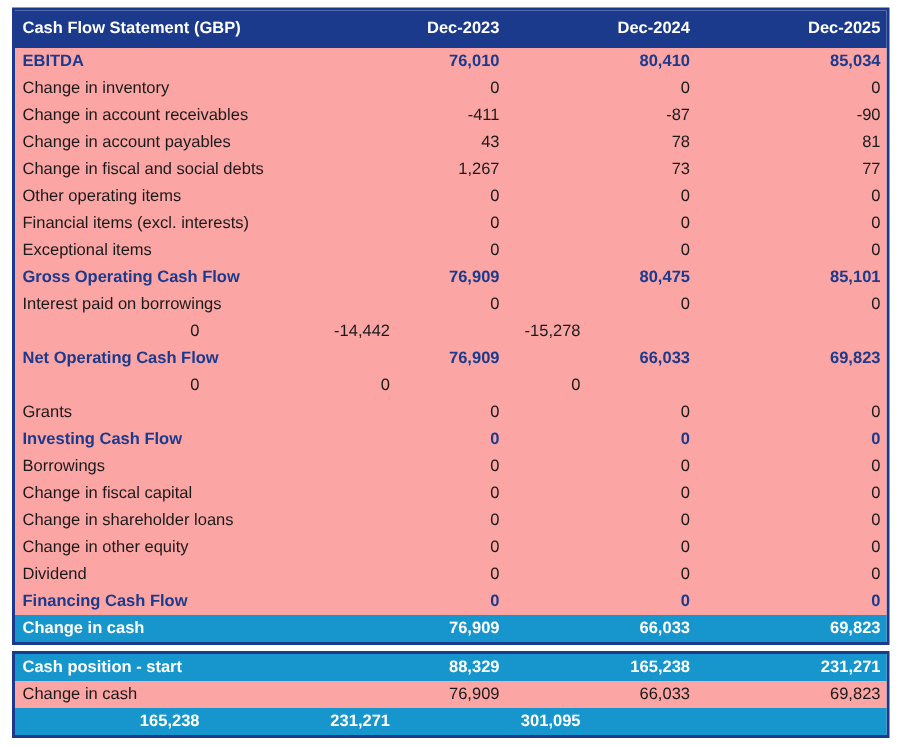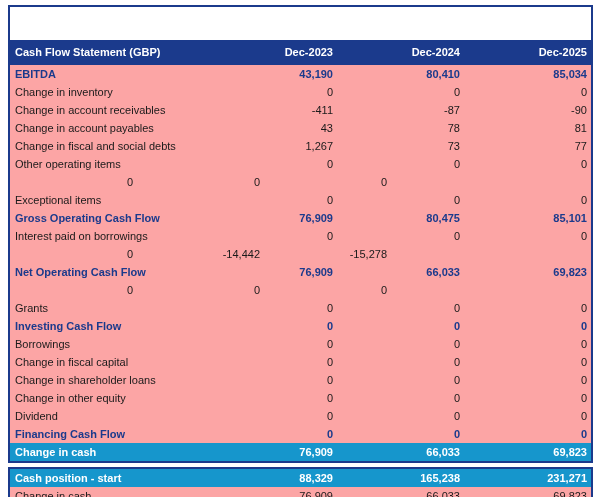--- a/index.html
+++ b/index.html
@@ -31,21 +31,20 @@
     line-height: 18px;
     font-size: 11px;
     background: #fca5a5;
     overflow: hidden;
   }
   .row.header {
     height: 25px;
     line-height: 25px;
     background: var(--navy);
     font-weight: bold;
-    margin-top: 33px;
   }
   .row.header .cell { color: #ffffff; }
   .cell {
     box-sizing: border-box;
     white-space: nowrap;
     overflow: hidden;
   }
   .cell.label {
     flex: 1;
     padding-left: 5px;
@@ -69,21 +68,21 @@
   <div class="fin-table main-table">
     <div class="row header">
       <div class="cell label">Cash Flow Statement (GBP)</div>
       <div class="cell val">Dec-2023</div>
       <div class="cell val">Dec-2024</div>
       <div class="cell val">Dec-2025</div>
     </div>
     <div id="main-rows">
         <div class="row section">
           <div class="cell label">EBITDA</div>
-          <div class="cell val">43,190</div>
+          <div class="cell val">76,010</div>
           <div class="cell val">80,410</div>
           <div class="cell val">85,034</div>
         </div>
         <div class="row normal">
           <div class="cell label">Change in inventory</div>
           <div class="cell val">0</div>
           <div class="cell val">0</div>
           <div class="cell val">0</div>
         </div>
         <div class="row normal">
@@ -104,20 +103,21 @@
           <div class="cell val">73</div>
           <div class="cell val">77</div>
         </div>
         <div class="row normal">
           <div class="cell label">Other operating items</div>
           <div class="cell val">0</div>
           <div class="cell val">0</div>
           <div class="cell val">0</div>
         </div>
         <div class="row normal">
+          <div class="cell label">Financial items (excl. interests)</div>
           <div class="cell val">0</div>
           <div class="cell val">0</div>
           <div class="cell val">0</div>
         </div>
         <div class="row normal">
           <div class="cell label">Exceptional items</div>
           <div class="cell val">0</div>
           <div class="cell val">0</div>
           <div class="cell val">0</div>
         </div>

